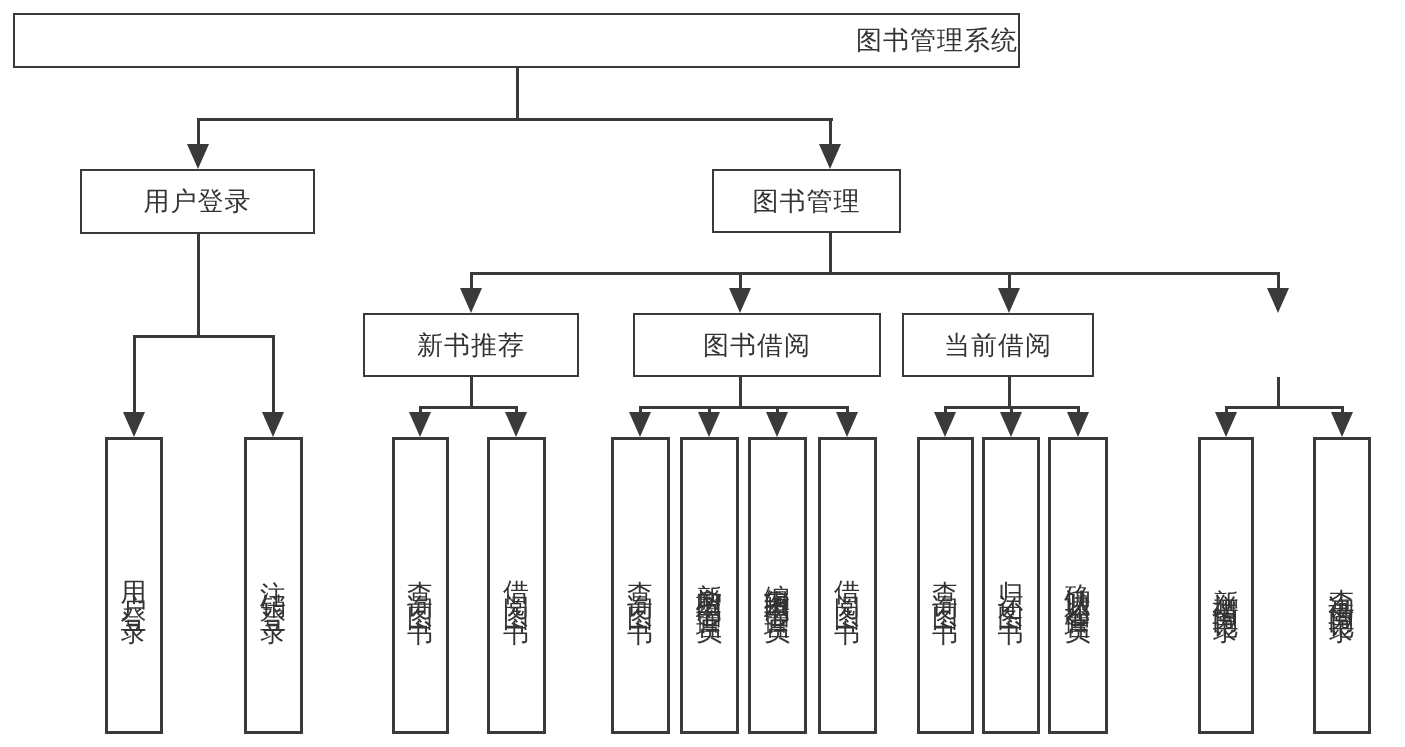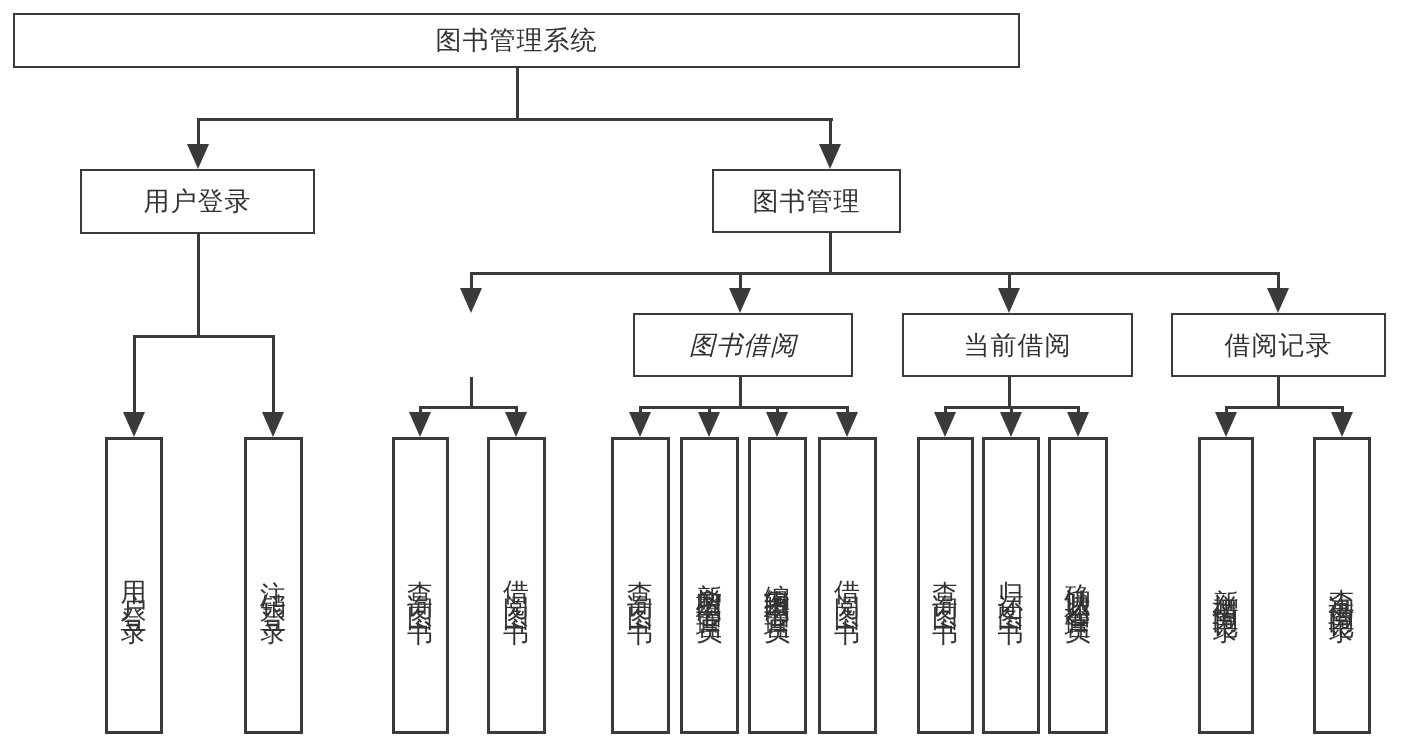--- a/index.html
+++ b/index.html
@@ -29,39 +29,39 @@
   .watermark{
     position:absolute;left:1188px;top:716px;z-index:3;
     color:#b5b5b5;font-size:17px;letter-spacing:0.5px;white-space:nowrap;
   }
 </style>
 </head>
 <body>
 
 <div class="stage">
 
-  <div class="node" style="left:13px;top:13px;width:1007px;height:55px;">
+  <div class="node" style="left:13px;top:13px;width:1007px;height:55px;justify-content:flex-end;">
     <span>图书管理系统</span>
   </div>
 
   <div class="node" style="left:80px;top:169px;width:235px;height:65px;">
     <span>用户登录</span>
   </div>
   <div class="node" style="left:712px;top:169px;width:189px;height:64px;">
     <span>图书管理</span>
   </div>
 
-  <div class="node" style="left:633px;top:313px;width:220px;height:64px;font-style:italic;">
+  <div class="node" style="left:363px;top:313px;width:216px;height:64px;">
+    <span>新书推荐</span>
+  </div>
+  <div class="node" style="left:633px;top:313px;width:248px;height:64px;">
     <span>图书借阅</span>
   </div>
-  <div class="node" style="left:902px;top:313px;width:231px;height:64px;">
+  <div class="node" style="left:902px;top:313px;width:192px;height:64px;">
     <span>当前借阅</span>
-  </div>
-  <div class="node" style="left:1171px;top:313px;width:215px;height:64px;">
-    <span>借阅记录</span>
   </div>
 
   <div class="node leaf" style="left:105px;top:437px;width:58px;height:297px;">
     <span class="vtext">用户登录</span>
   </div>
   <div class="node leaf" style="left:244px;top:437px;width:59px;height:297px;">
     <span class="vtext">注销登录</span>
   </div>
 
   <div class="node leaf" style="left:392px;top:437px;width:57px;height:297px;">

